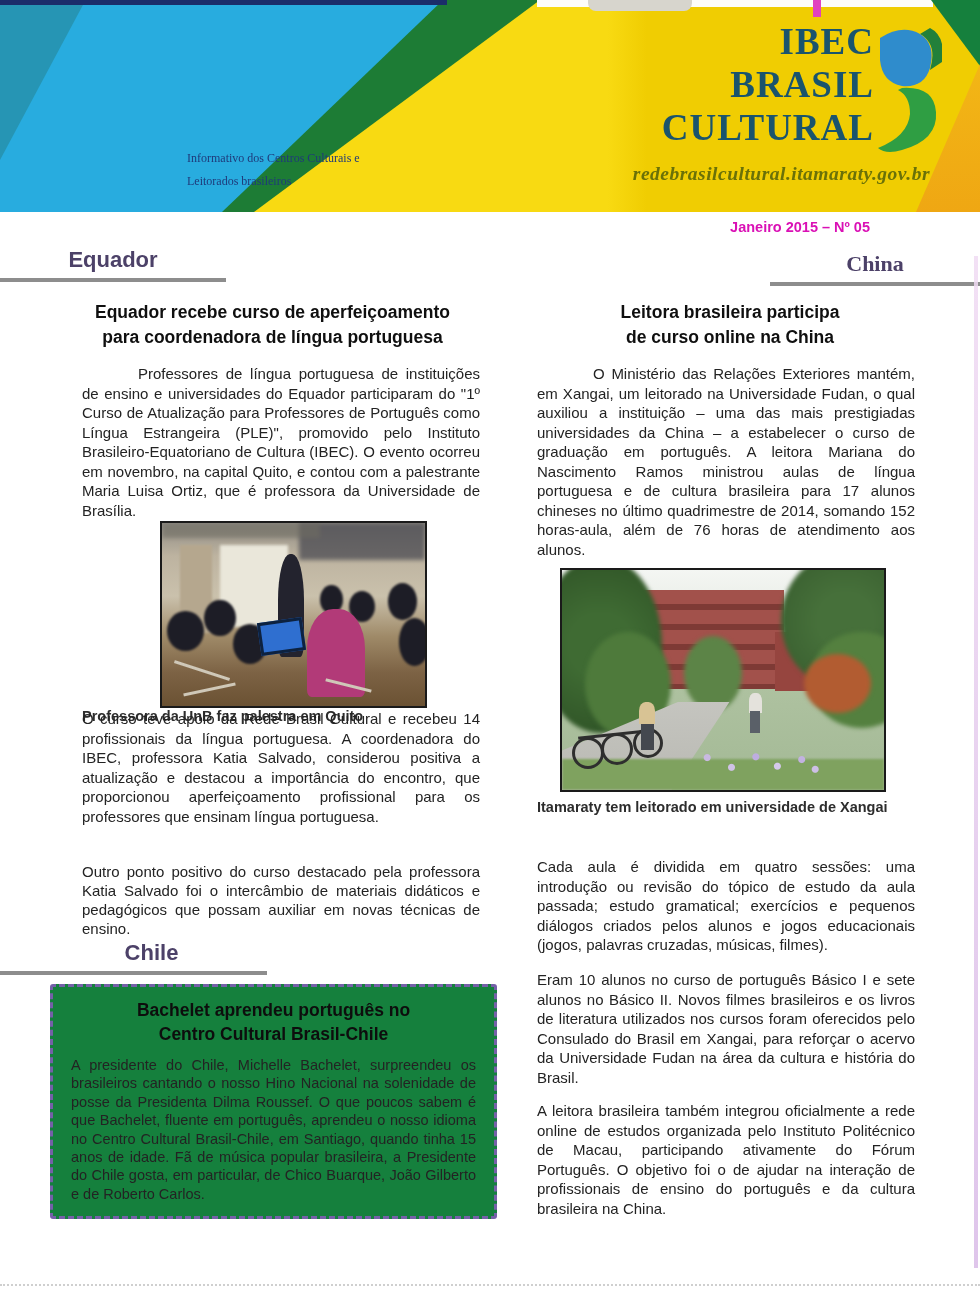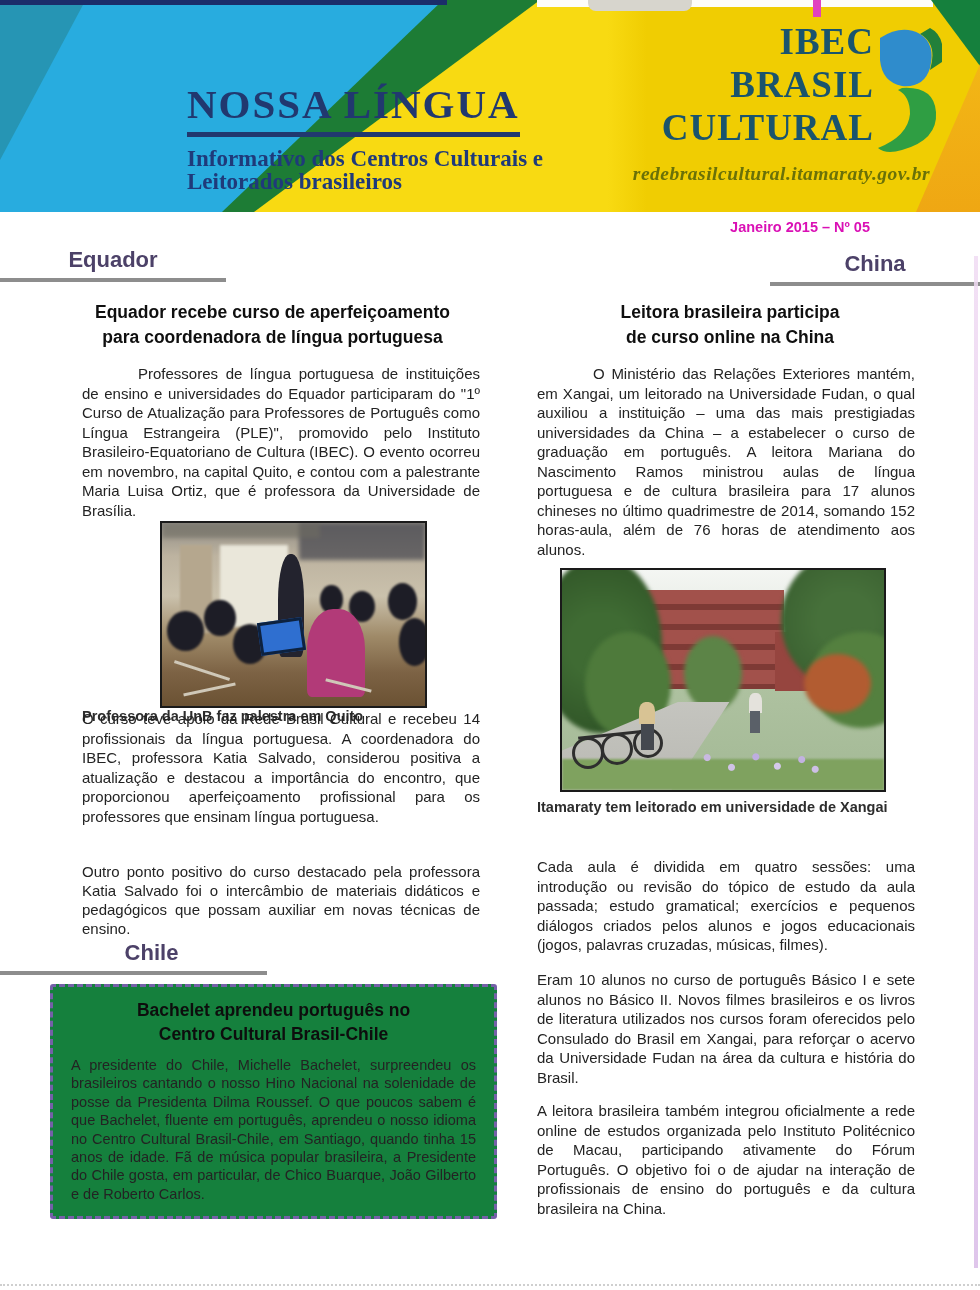--- a/index.html
+++ b/index.html
@@ -17,35 +17,35 @@
   .bl-whitetop{position:absolute;left:537px;top:0;width:396px;height:7px;background:#fdfdfa;}
   .bl-grayblob{position:absolute;left:588px;top:0;width:104px;height:11px;border-radius:0 0 8px 8px;background:#d7d5cd;}
   .bl-pinktick{position:absolute;left:813px;top:0;width:8px;height:17px;background:#e141c0;}
   .bl-trgreen{background:#15803d;clip-path:polygon(931px 0,980px 0,980px 66px);}
   .bl-orange{background:linear-gradient(180deg,#f4bd17,#efa713);clip-path:polygon(980px 64px,980px 212px,916px 212px);}
 
   .masthead-title{position:absolute;left:187px;top:80px;font-family:"Liberation Serif",serif;
     font-weight:bold;font-size:41px;letter-spacing:2px;color:#21386f;white-space:nowrap;
     border-bottom:5px solid #21386f;padding-bottom:4px;}
   .masthead-subtitle{position:absolute;left:187px;top:147px;font-family:"Liberation Serif",serif;
-    font-weight:bold;font-size:23px;line-height:23px;color:#1f3a7a;}
+    font-weight:normal;font-size:12px;line-height:23px;color:#1f3a7a;}
   .brand{position:absolute;right:106px;top:20px;text-align:right;font-family:"Liberation Serif",serif;
     font-weight:bold;font-size:37px;line-height:43px;color:#1a546d;letter-spacing:1px;}
   .brand-url{position:absolute;right:50px;top:163px;font-family:"Liberation Serif",serif;
     font-style:italic;font-weight:bold;font-size:19.5px;color:#6a7108;letter-spacing:0.5px;}
   .swoosh{position:absolute;left:872px;top:24px;}
 
   
   .issue{position:absolute;right:110px;top:219px;font-weight:bold;font-size:14.5px;color:#da10b5;}
 
   
   .section-h{position:absolute;font-weight:bold;font-size:22px;color:#4c4168;text-align:center;
     border-bottom:4px solid #8d8d8d;padding-bottom:5px;}
   .h-equador{left:0;top:247px;width:226px;}
-  .h-china{left:770px;top:251px;width:210px;}
+  .h-china{left:770px;top:251px;width:210px;font-family:Liberation Serif, serif;}
   .h-chile{left:0;top:940px;width:231px;padding-left:36px;}
 
   
   .art-title{position:absolute;font-weight:bold;font-size:17.5px;line-height:25px;color:#0f0f0f;text-align:center;}
   .t-left{left:60px;top:300px;width:425px;}
   .t-right{left:540px;top:300px;width:380px;}
   .body-p{position:absolute;font-size:15px;line-height:19.5px;color:#232323;text-align:justify;}
   .indent{text-indent:56px;}
   .lp1{left:82px;top:364px;width:398px;}
   .lp2{left:82px;top:709px;width:398px;}
@@ -137,21 +137,20 @@
     <div class="layer bl-blue"></div>
     <div class="layer bl-green"></div>
     <div class="layer bl-teal"></div>
     <div class="bl-navy"></div>
     <div class="bl-whitetop"></div>
     <div class="bl-grayblob"></div>
     <div class="bl-pinktick"></div>
     <div class="layer bl-trgreen"></div>
     <div class="layer bl-orange"></div>
 
-    <h1 class="masthead-title" style="margin:0;">NOSSA LÍNGUA</h1>
     <div class="masthead-subtitle">
       <span>Informativo dos Centros Culturais e</span><br>
       <span>Leitorados brasileiros</span>
     </div>
 
     <div class="brand">
       <div>IBEC</div>
       <div>BRASIL</div>
       <div>CULTURAL</div>
     </div>

